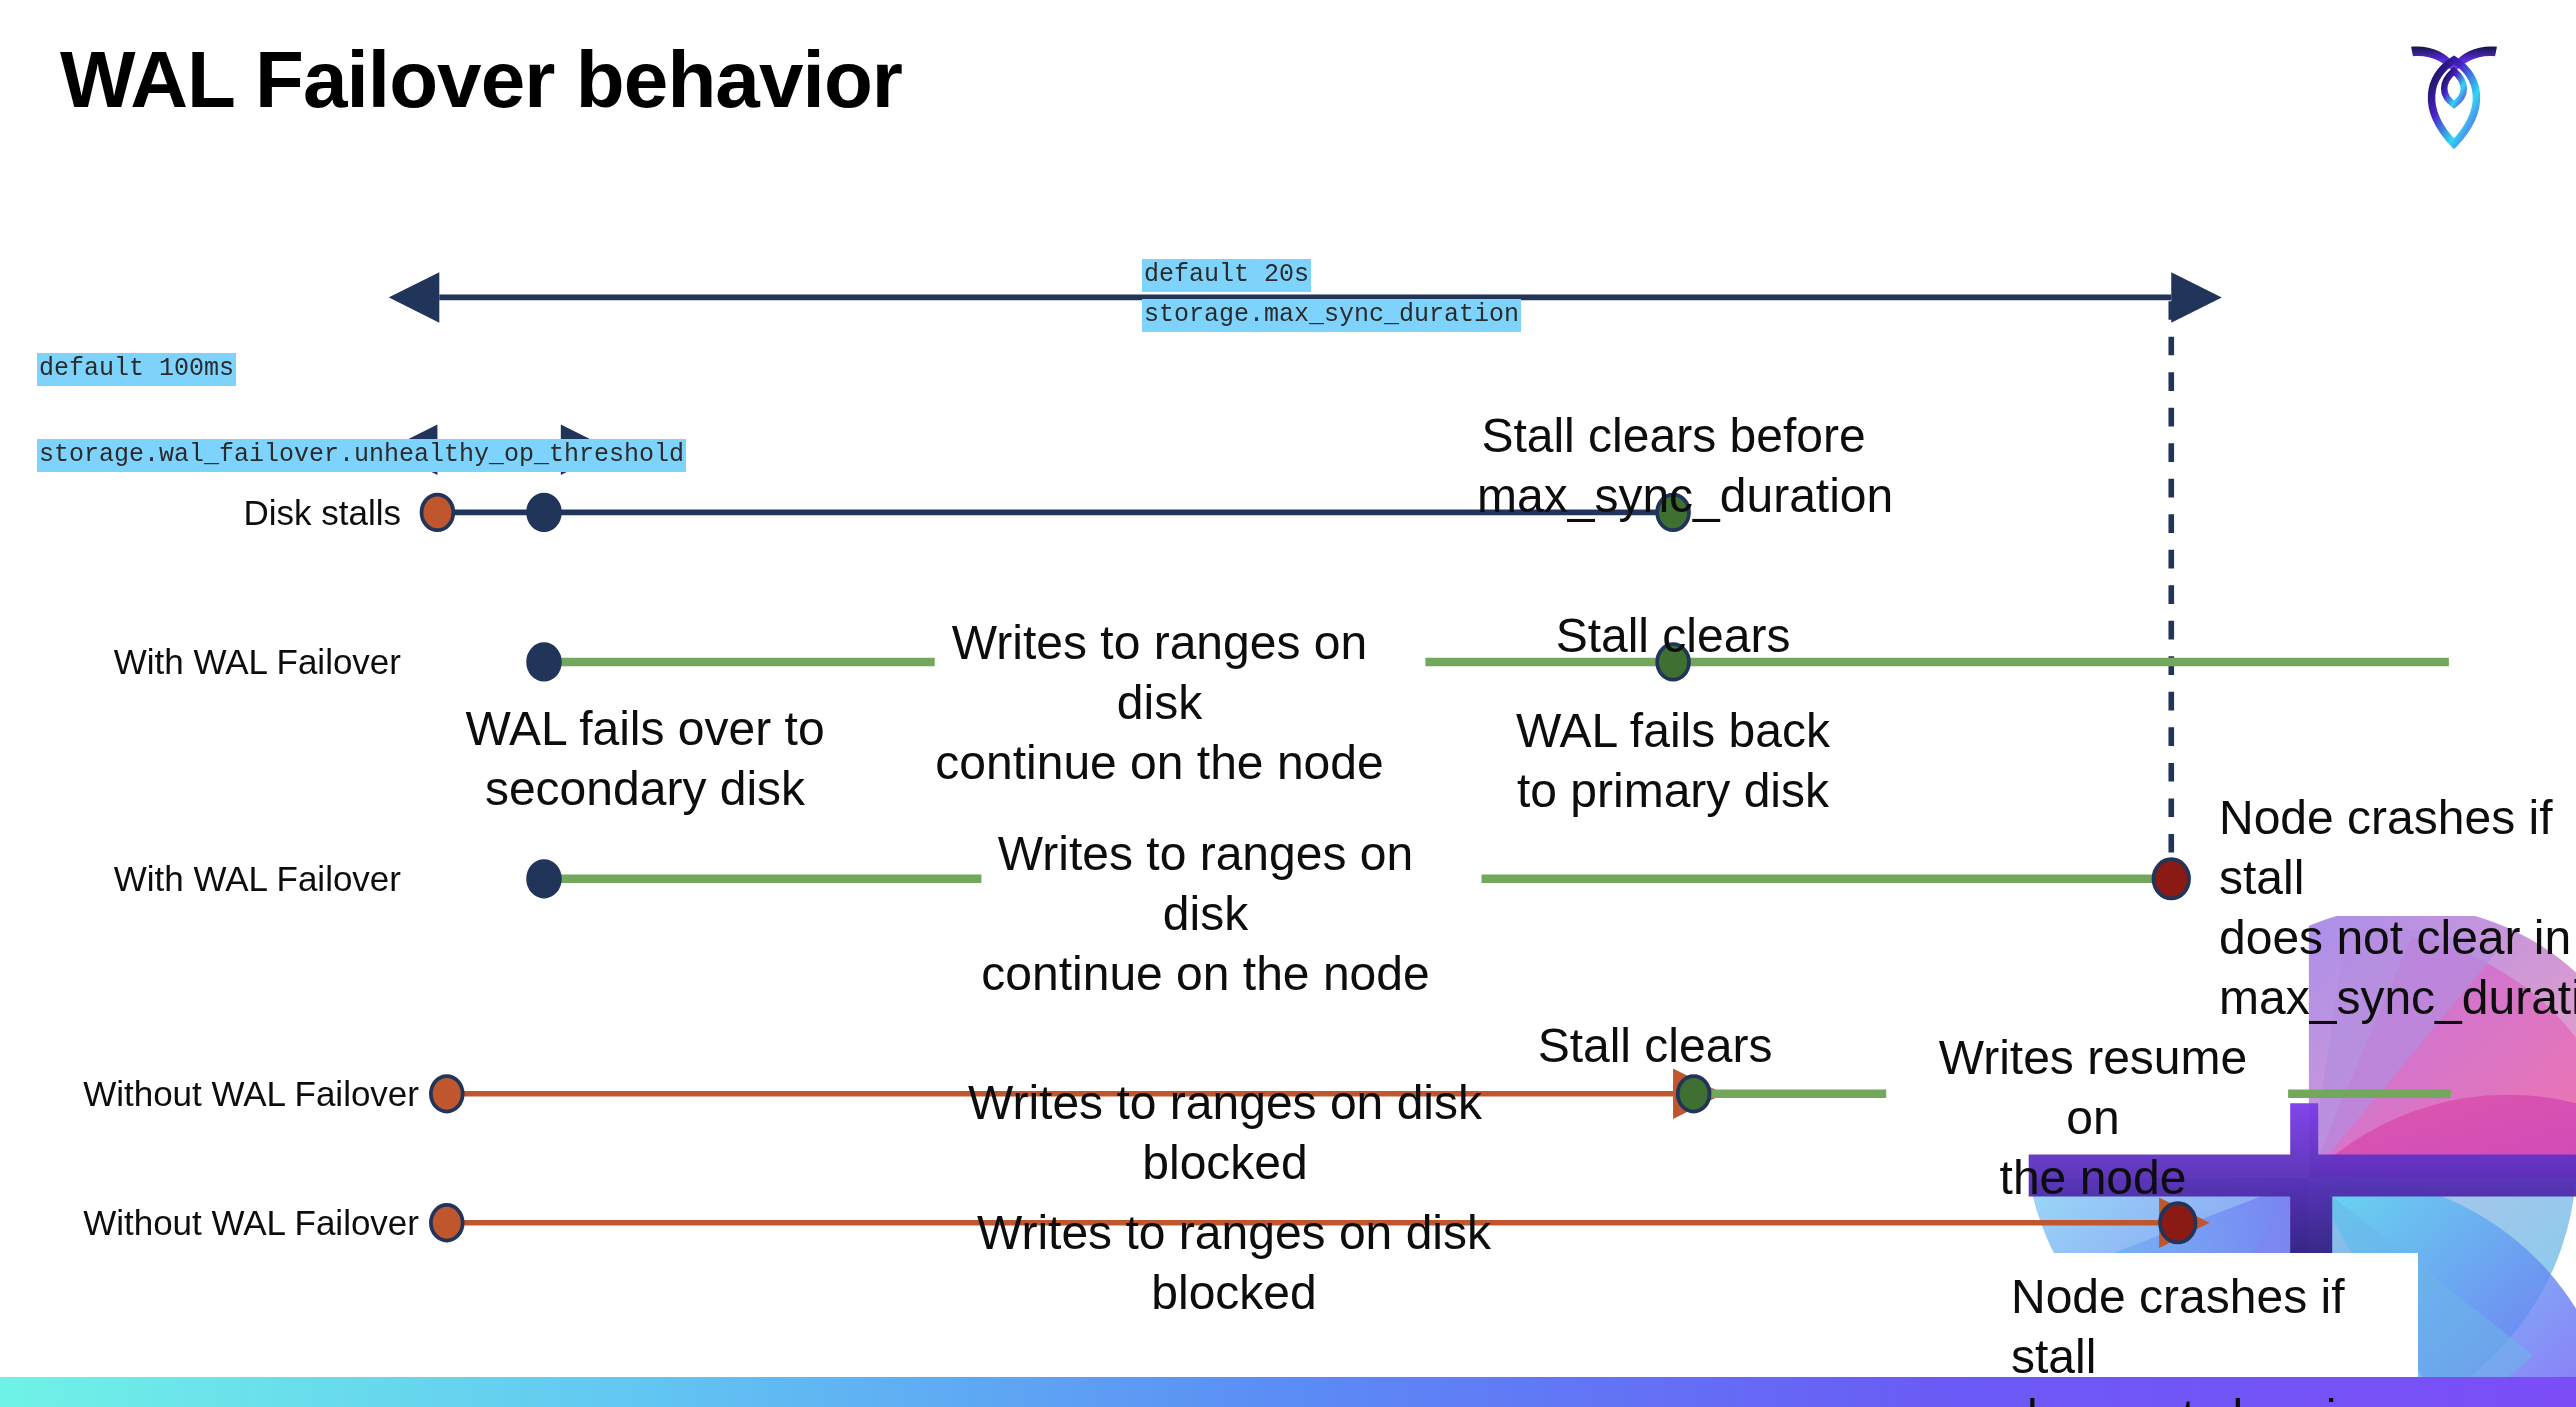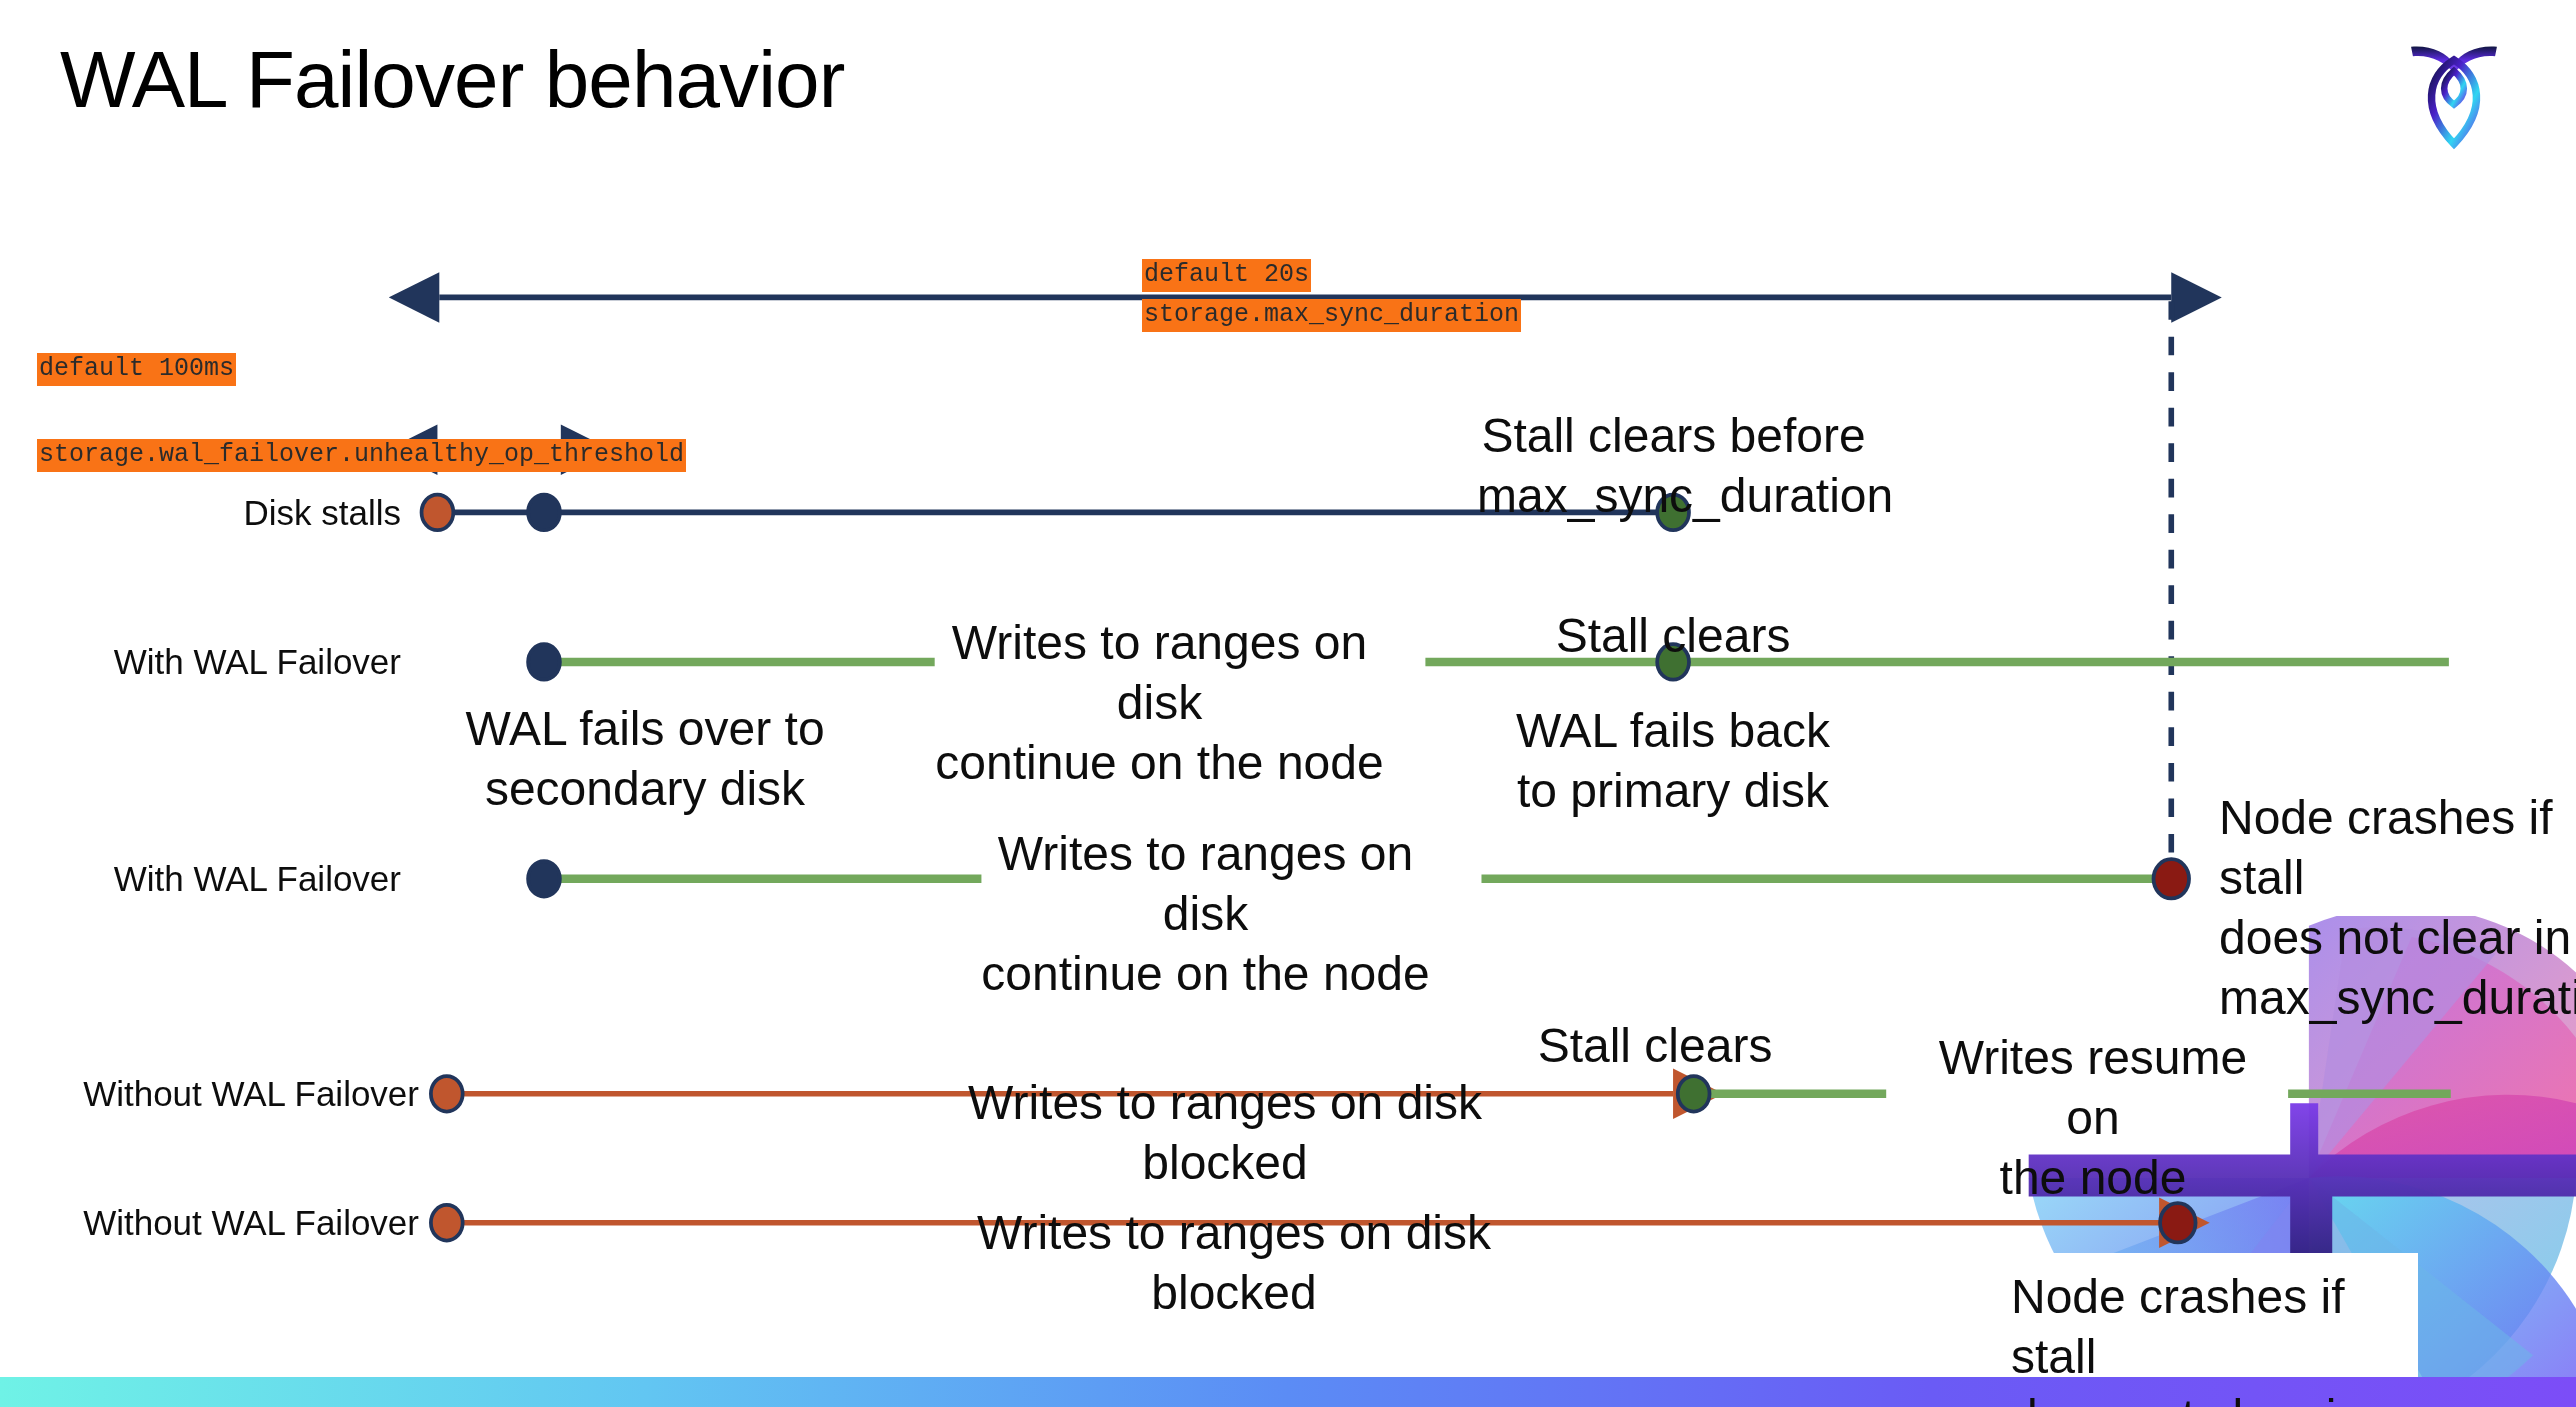--- a/index.html
+++ b/index.html
@@ -8,21 +8,21 @@
     background:#ffffff;
     font-family:"Liberation Sans", sans-serif;
     overflow:hidden;
     position:relative;
   }
   #slide{position:absolute;inset:0;width:2576px;height:1408px;overflow:hidden;background:#fff;}
 
   
   #title{
     position:absolute;left:60px;top:37px;
-    font-size:80px;font-weight:normal;color:#000;
+    font-size:80px;font-weight:bold;color:#000;
     letter-spacing:-0.9px;line-height:1.08;
     white-space:nowrap;
   }
 
   
   #logo{position:absolute;left:2398px;top:28px;width:112px;height:131px;}
 
   
   #deco{position:absolute;left:2010px;top:916px;width:566px;height:492px;overflow:hidden;pointer-events:none;}
   #deco-svg{position:absolute;left:0;top:0;}
@@ -38,21 +38,21 @@
     position:absolute;left:1969px;top:1253px;width:449px;height:154px;background:#ffffff;
   }
 
   
   #lines{position:absolute;left:0;top:0;width:2576px;height:1408px;}
 
   
   .code{
     position:absolute;
     font-family:"Liberation Mono", monospace;
-    font-size:25px;color:#2b2b2b;background:#f97316;
+    font-size:25px;color:#2b2b2b;background:#7dd3fc;
     line-height:1.30;white-space:pre;padding:0 1.9px;
   }
 
   
   .rowlabel{
     position:absolute;font-size:35px;color:#0d0d0d;white-space:nowrap;
     text-align:right;
     padding-left:8px;
   }
 

